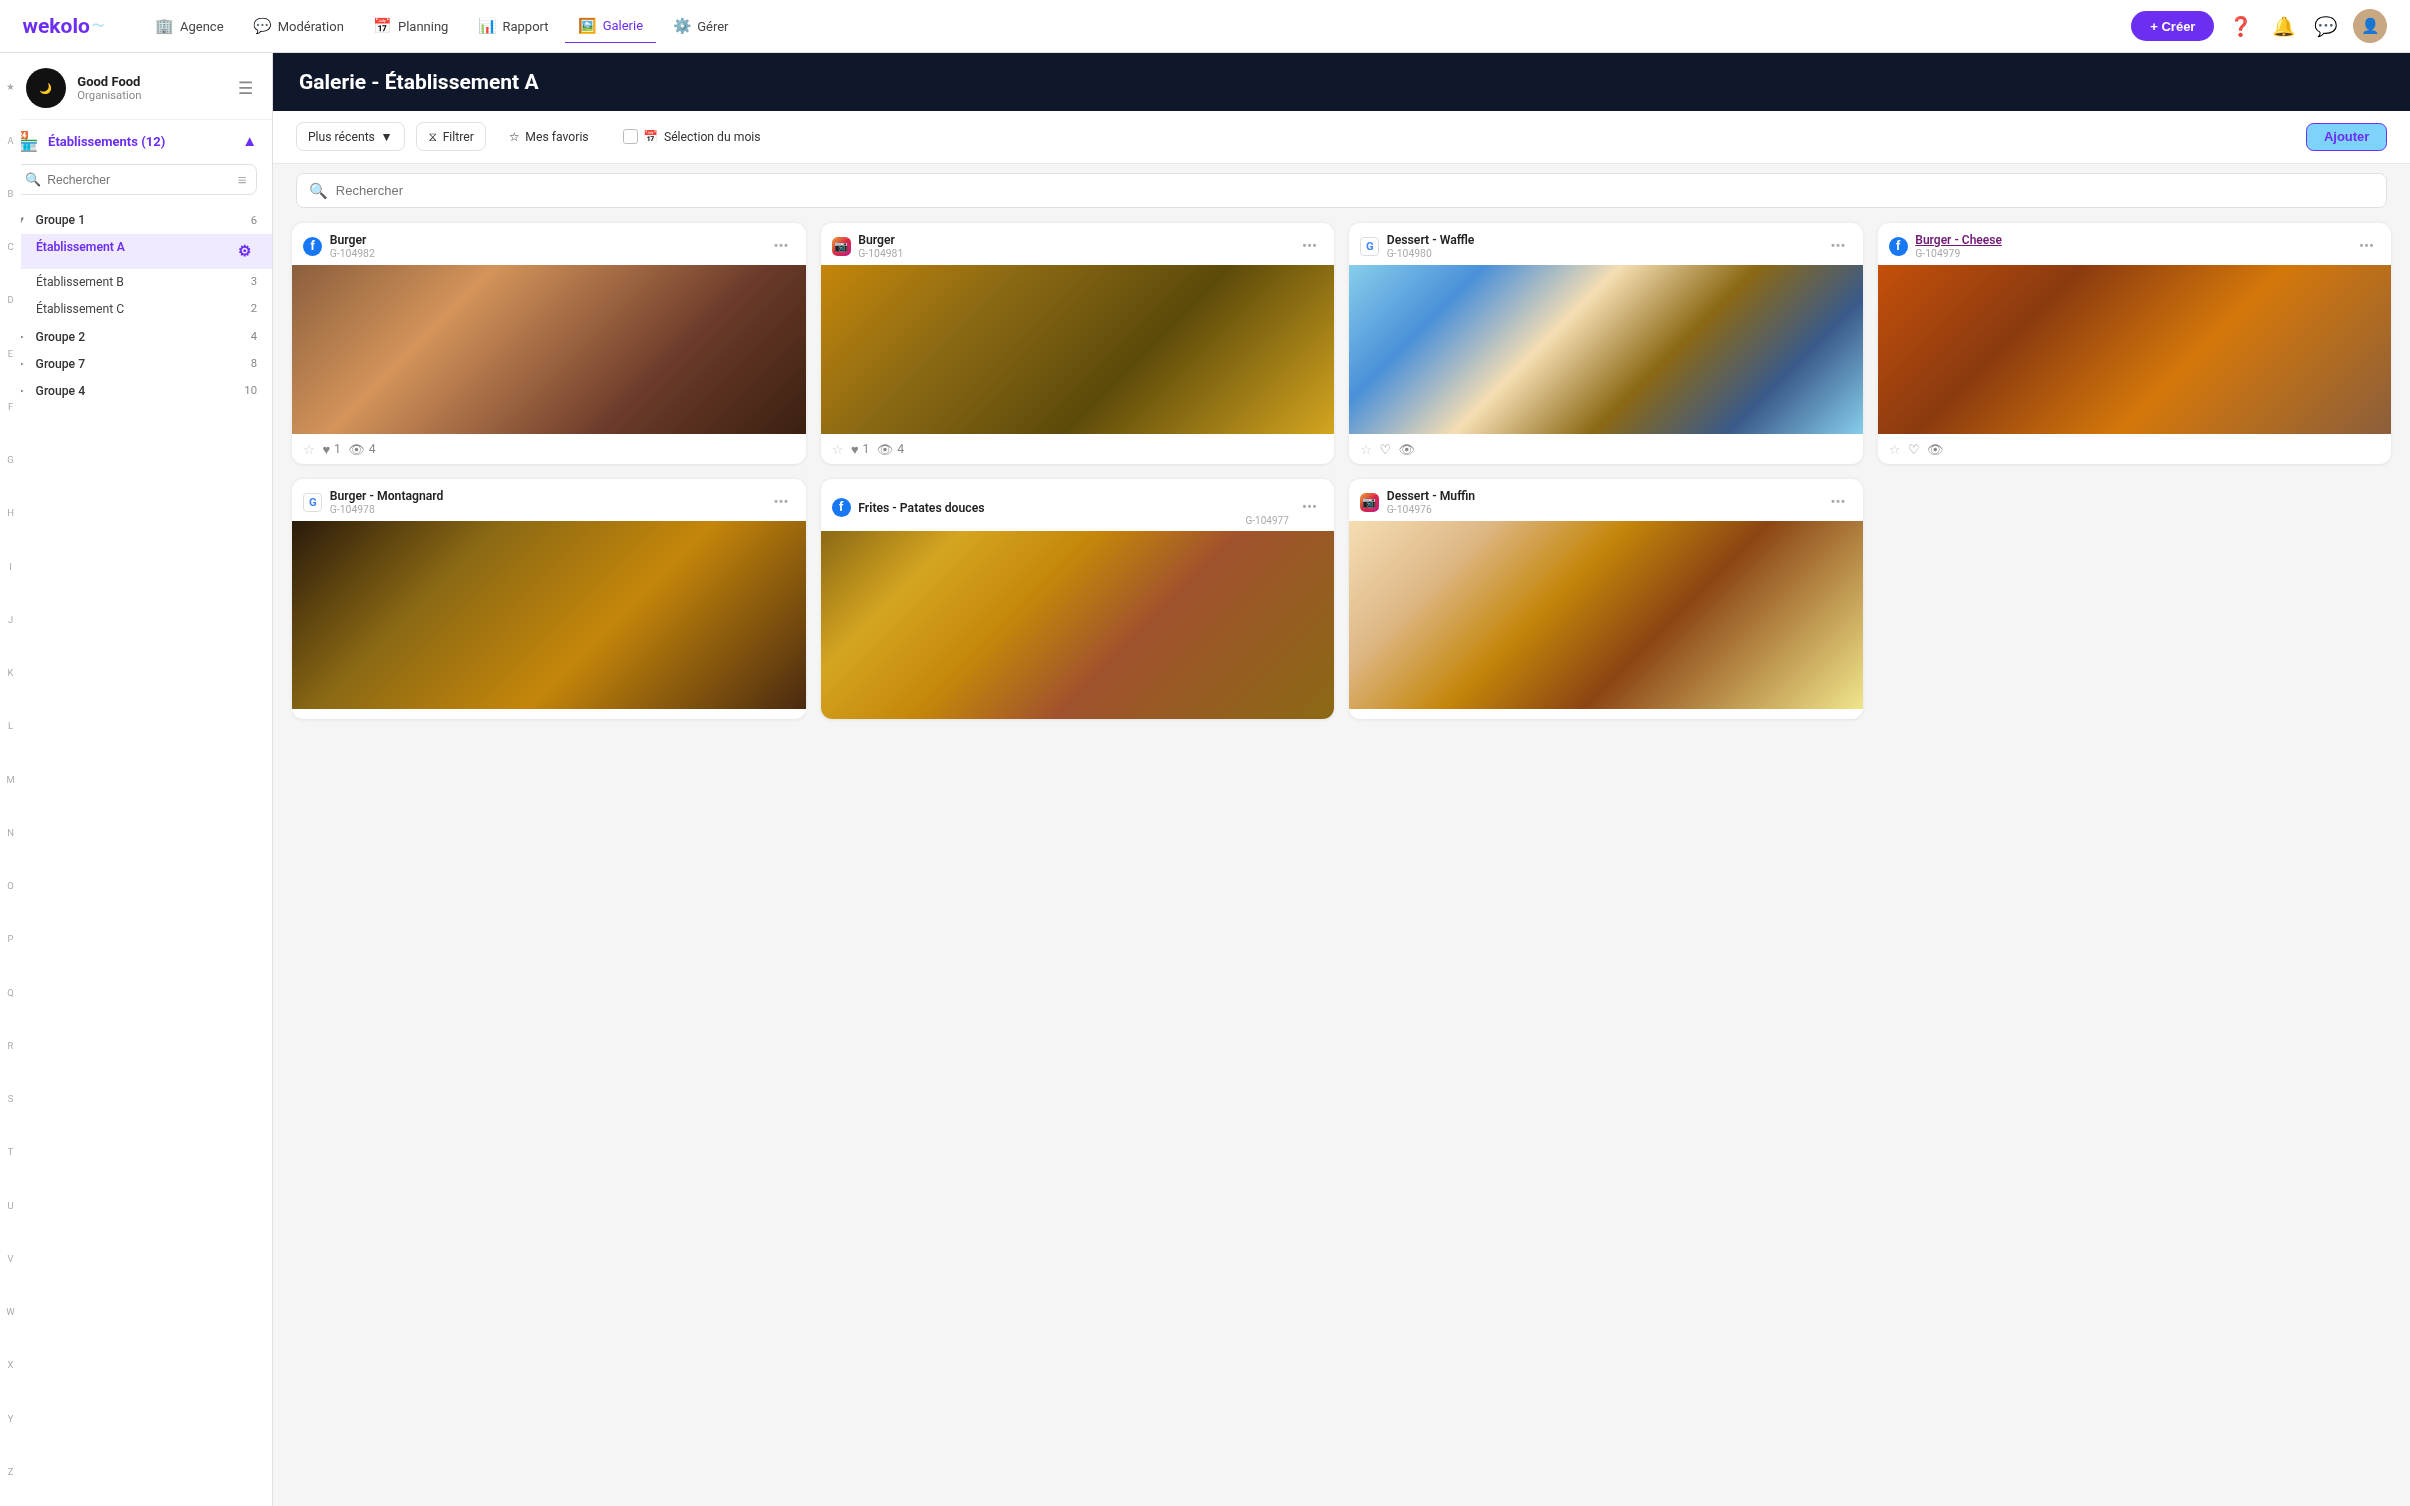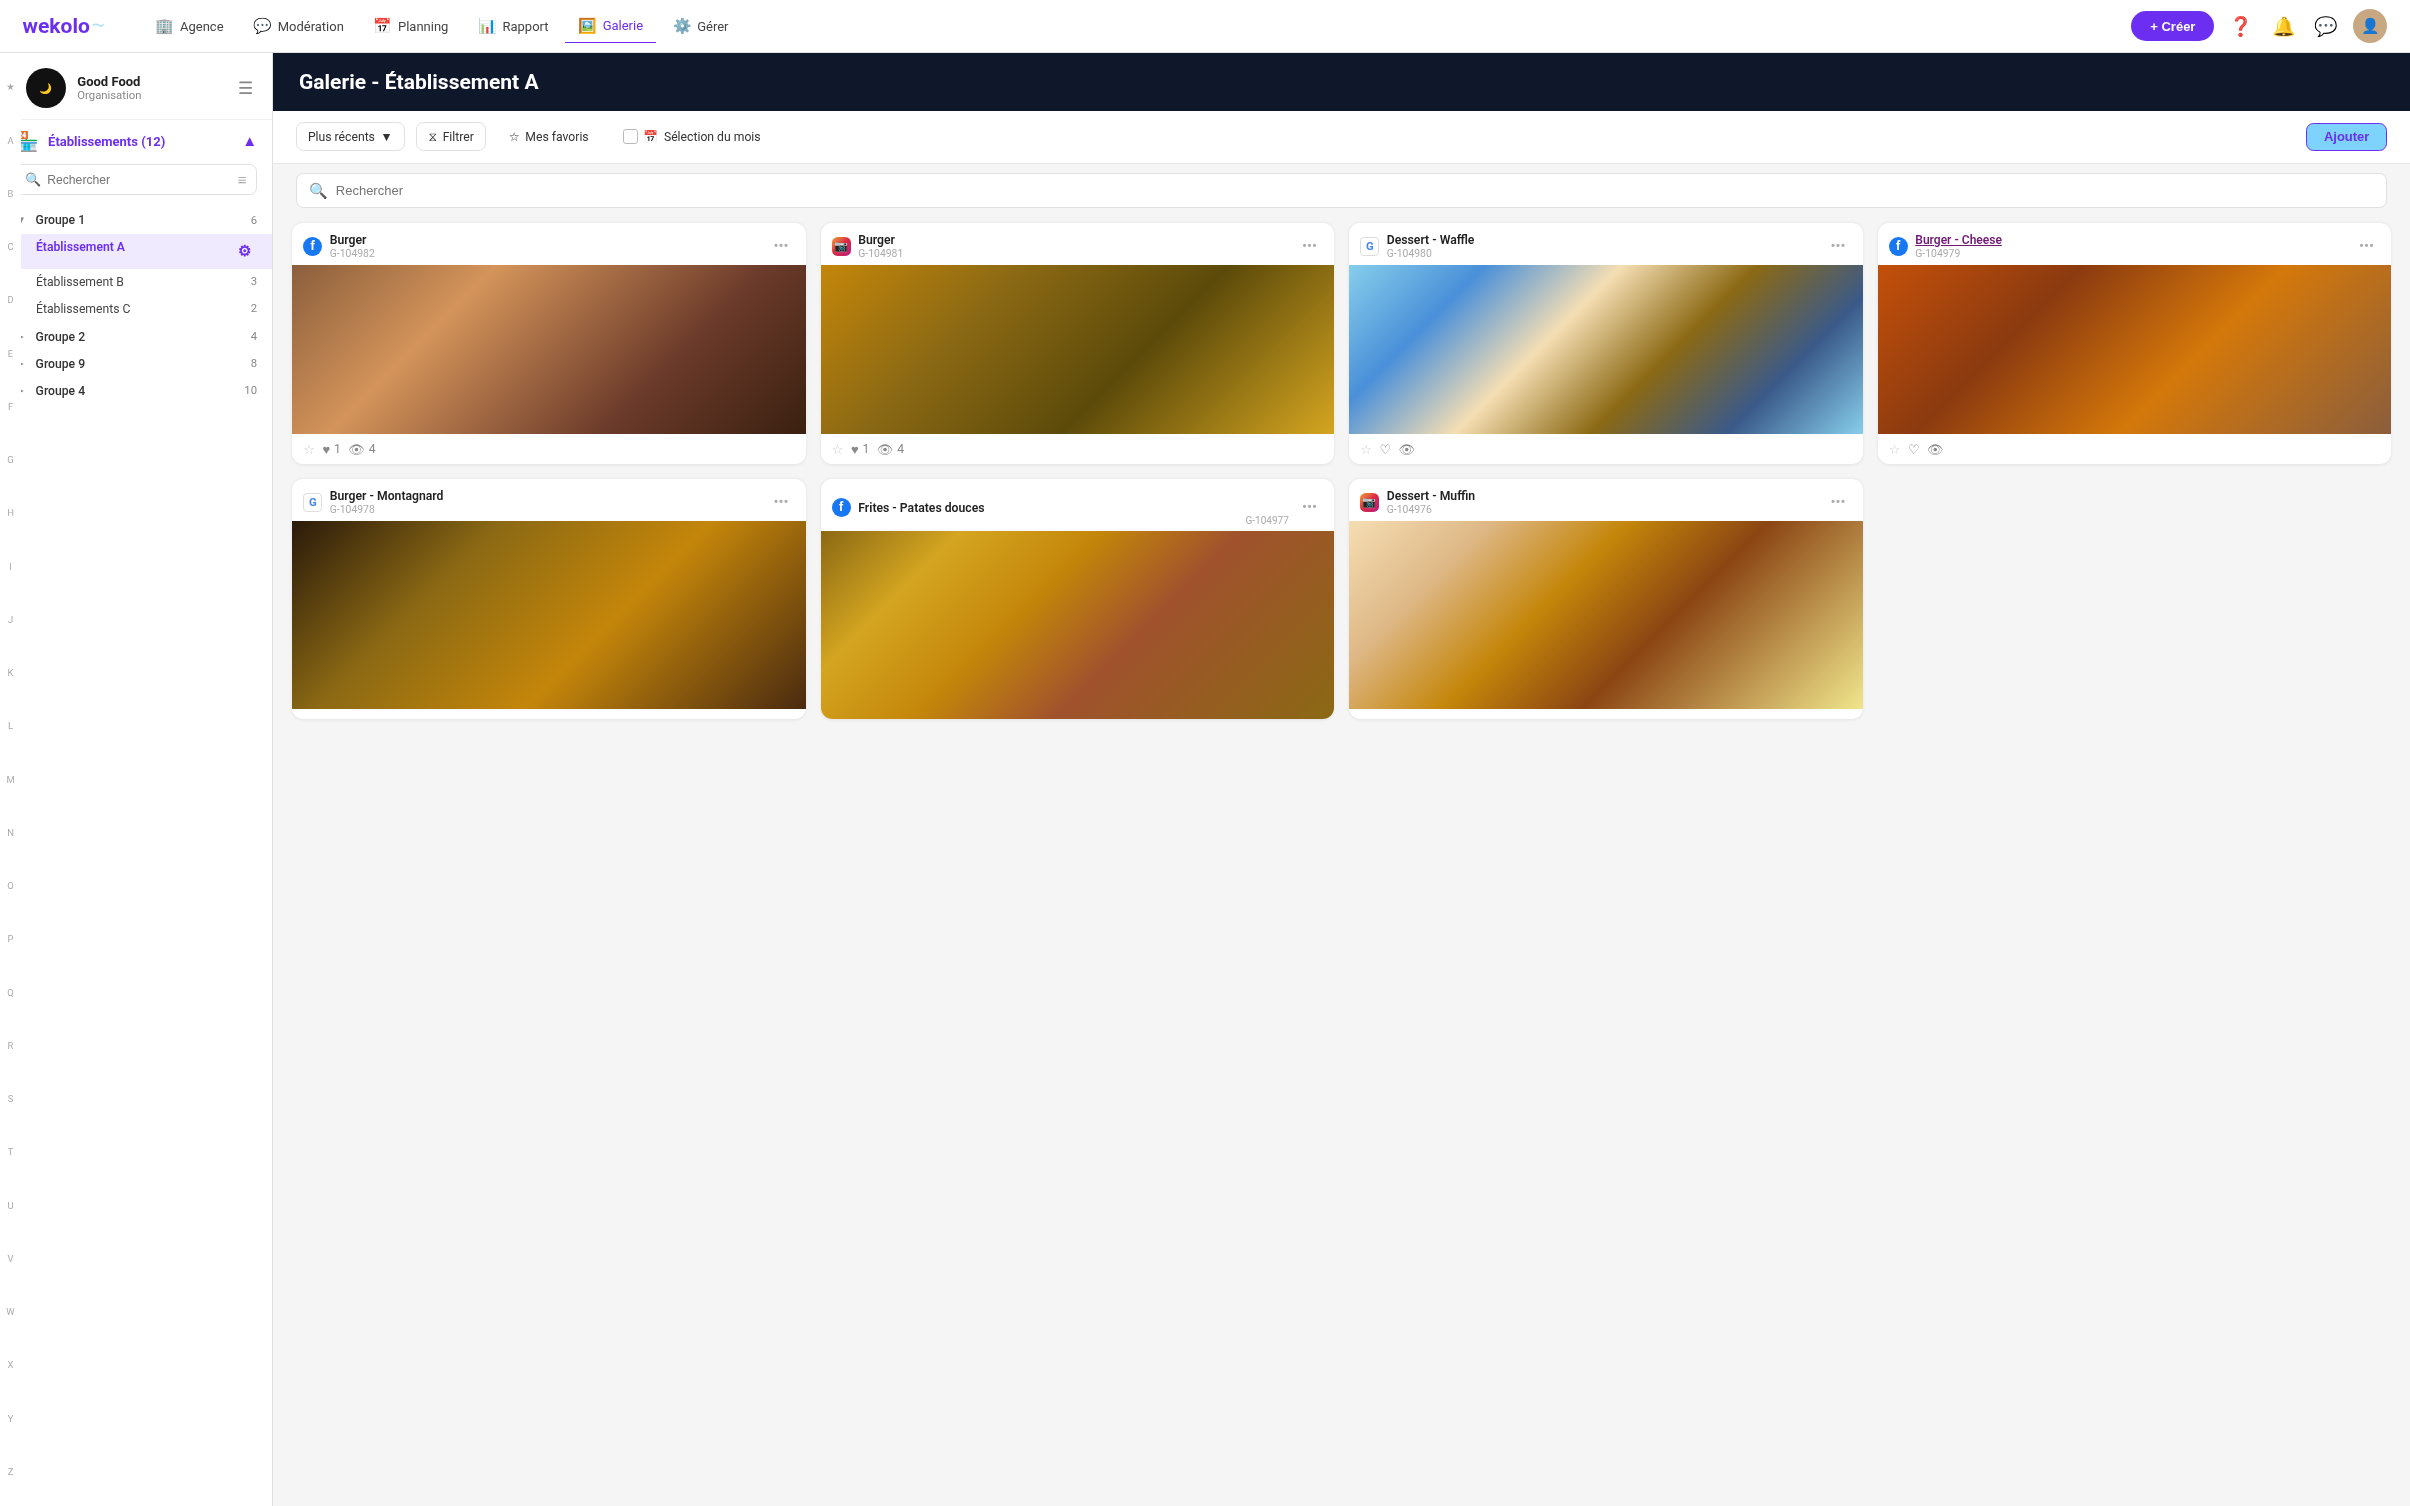--- a/index.html
+++ b/index.html
@@ -308,33 +308,33 @@
         <span class="etab-item-name">Établissement A</span>
         <span class="etab-settings-btn">⚙</span>
       </div>
 
       <div class="etab-item">
         <span class="etab-item-name">Établissement B</span>
         <span class="etab-item-count">3</span>
       </div>
 
       <div class="etab-item">
-        <span class="etab-item-name">Établissements C</span>
+        <span class="etab-item-name">Établissement C</span>
         <span class="etab-item-count">2</span>
       </div>
 
       <div class="group-item">
         <span class="group-chevron">▶</span>
         <span class="group-name">Groupe 2</span>
         <span class="group-count">4</span>
       </div>
 
       <div class="group-item">
         <span class="group-chevron">▶</span>
-        <span class="group-name">Groupe 9</span>
+        <span class="group-name">Groupe 7</span>
         <span class="group-count">8</span>
       </div>
 
       <div class="group-item">
         <span class="group-chevron">▶</span>
         <span class="group-name">Groupe 4</span>
         <span class="group-count">10</span>
       </div>
     </div>
   </aside>

